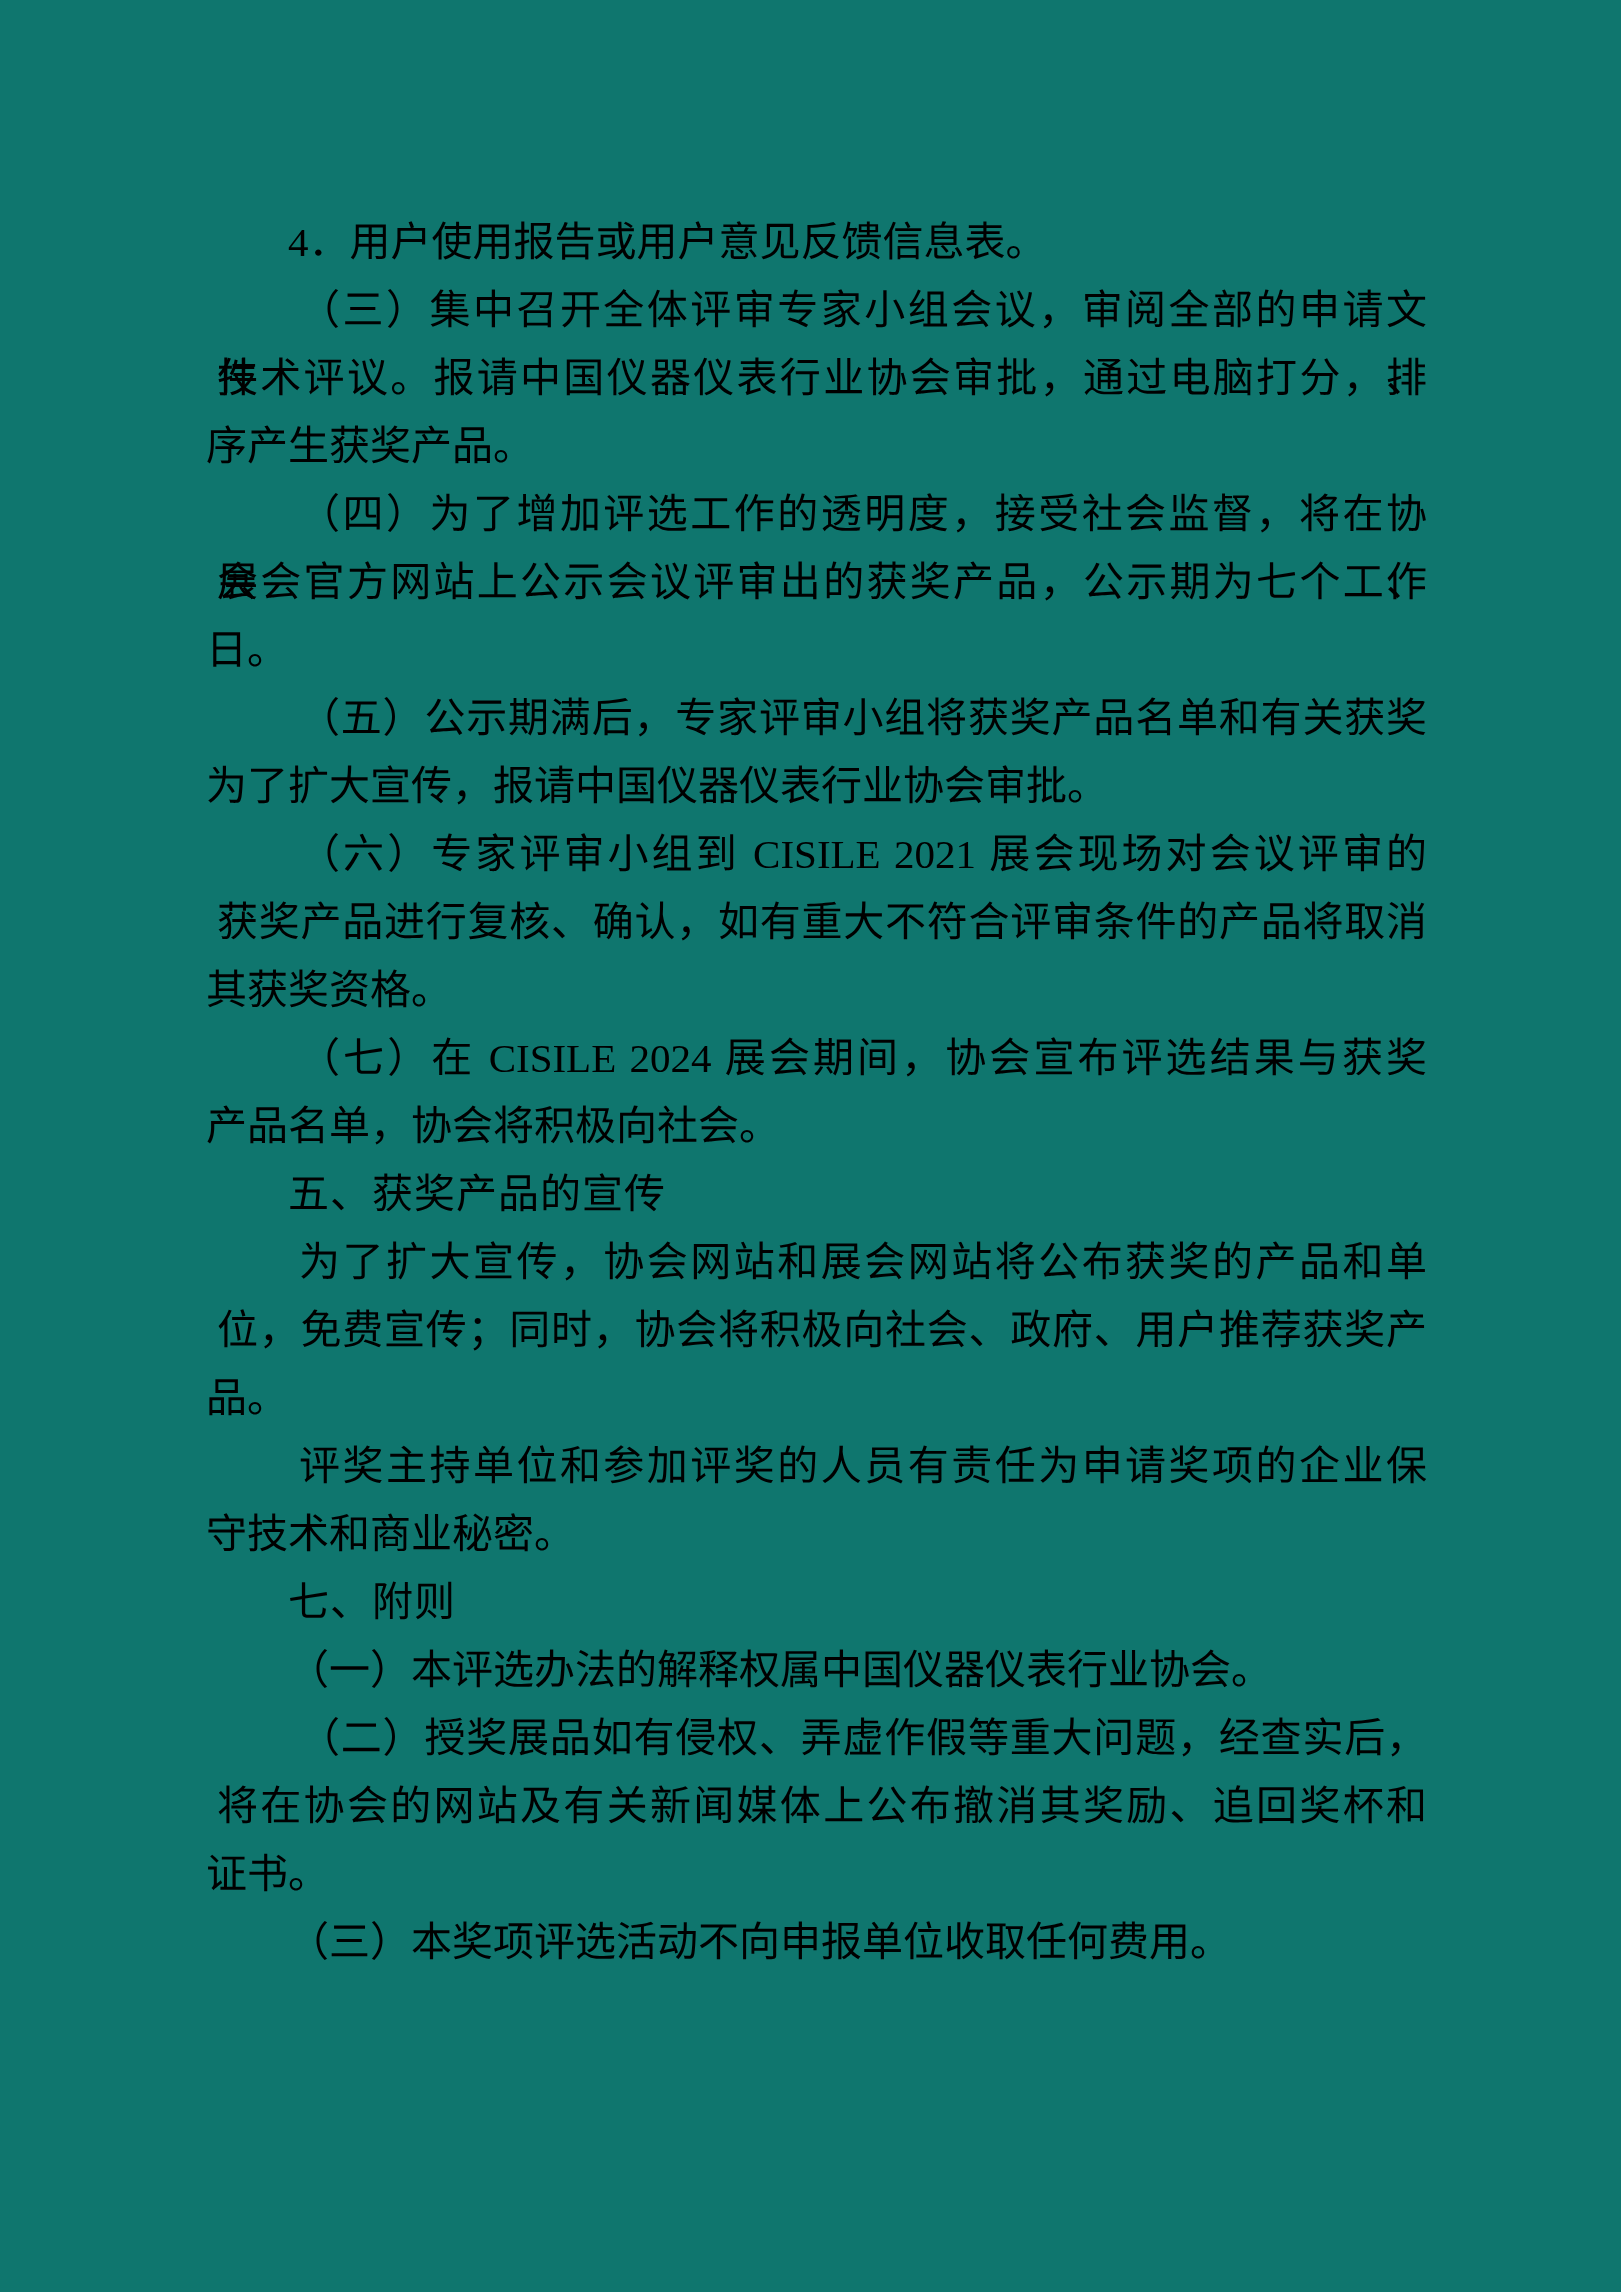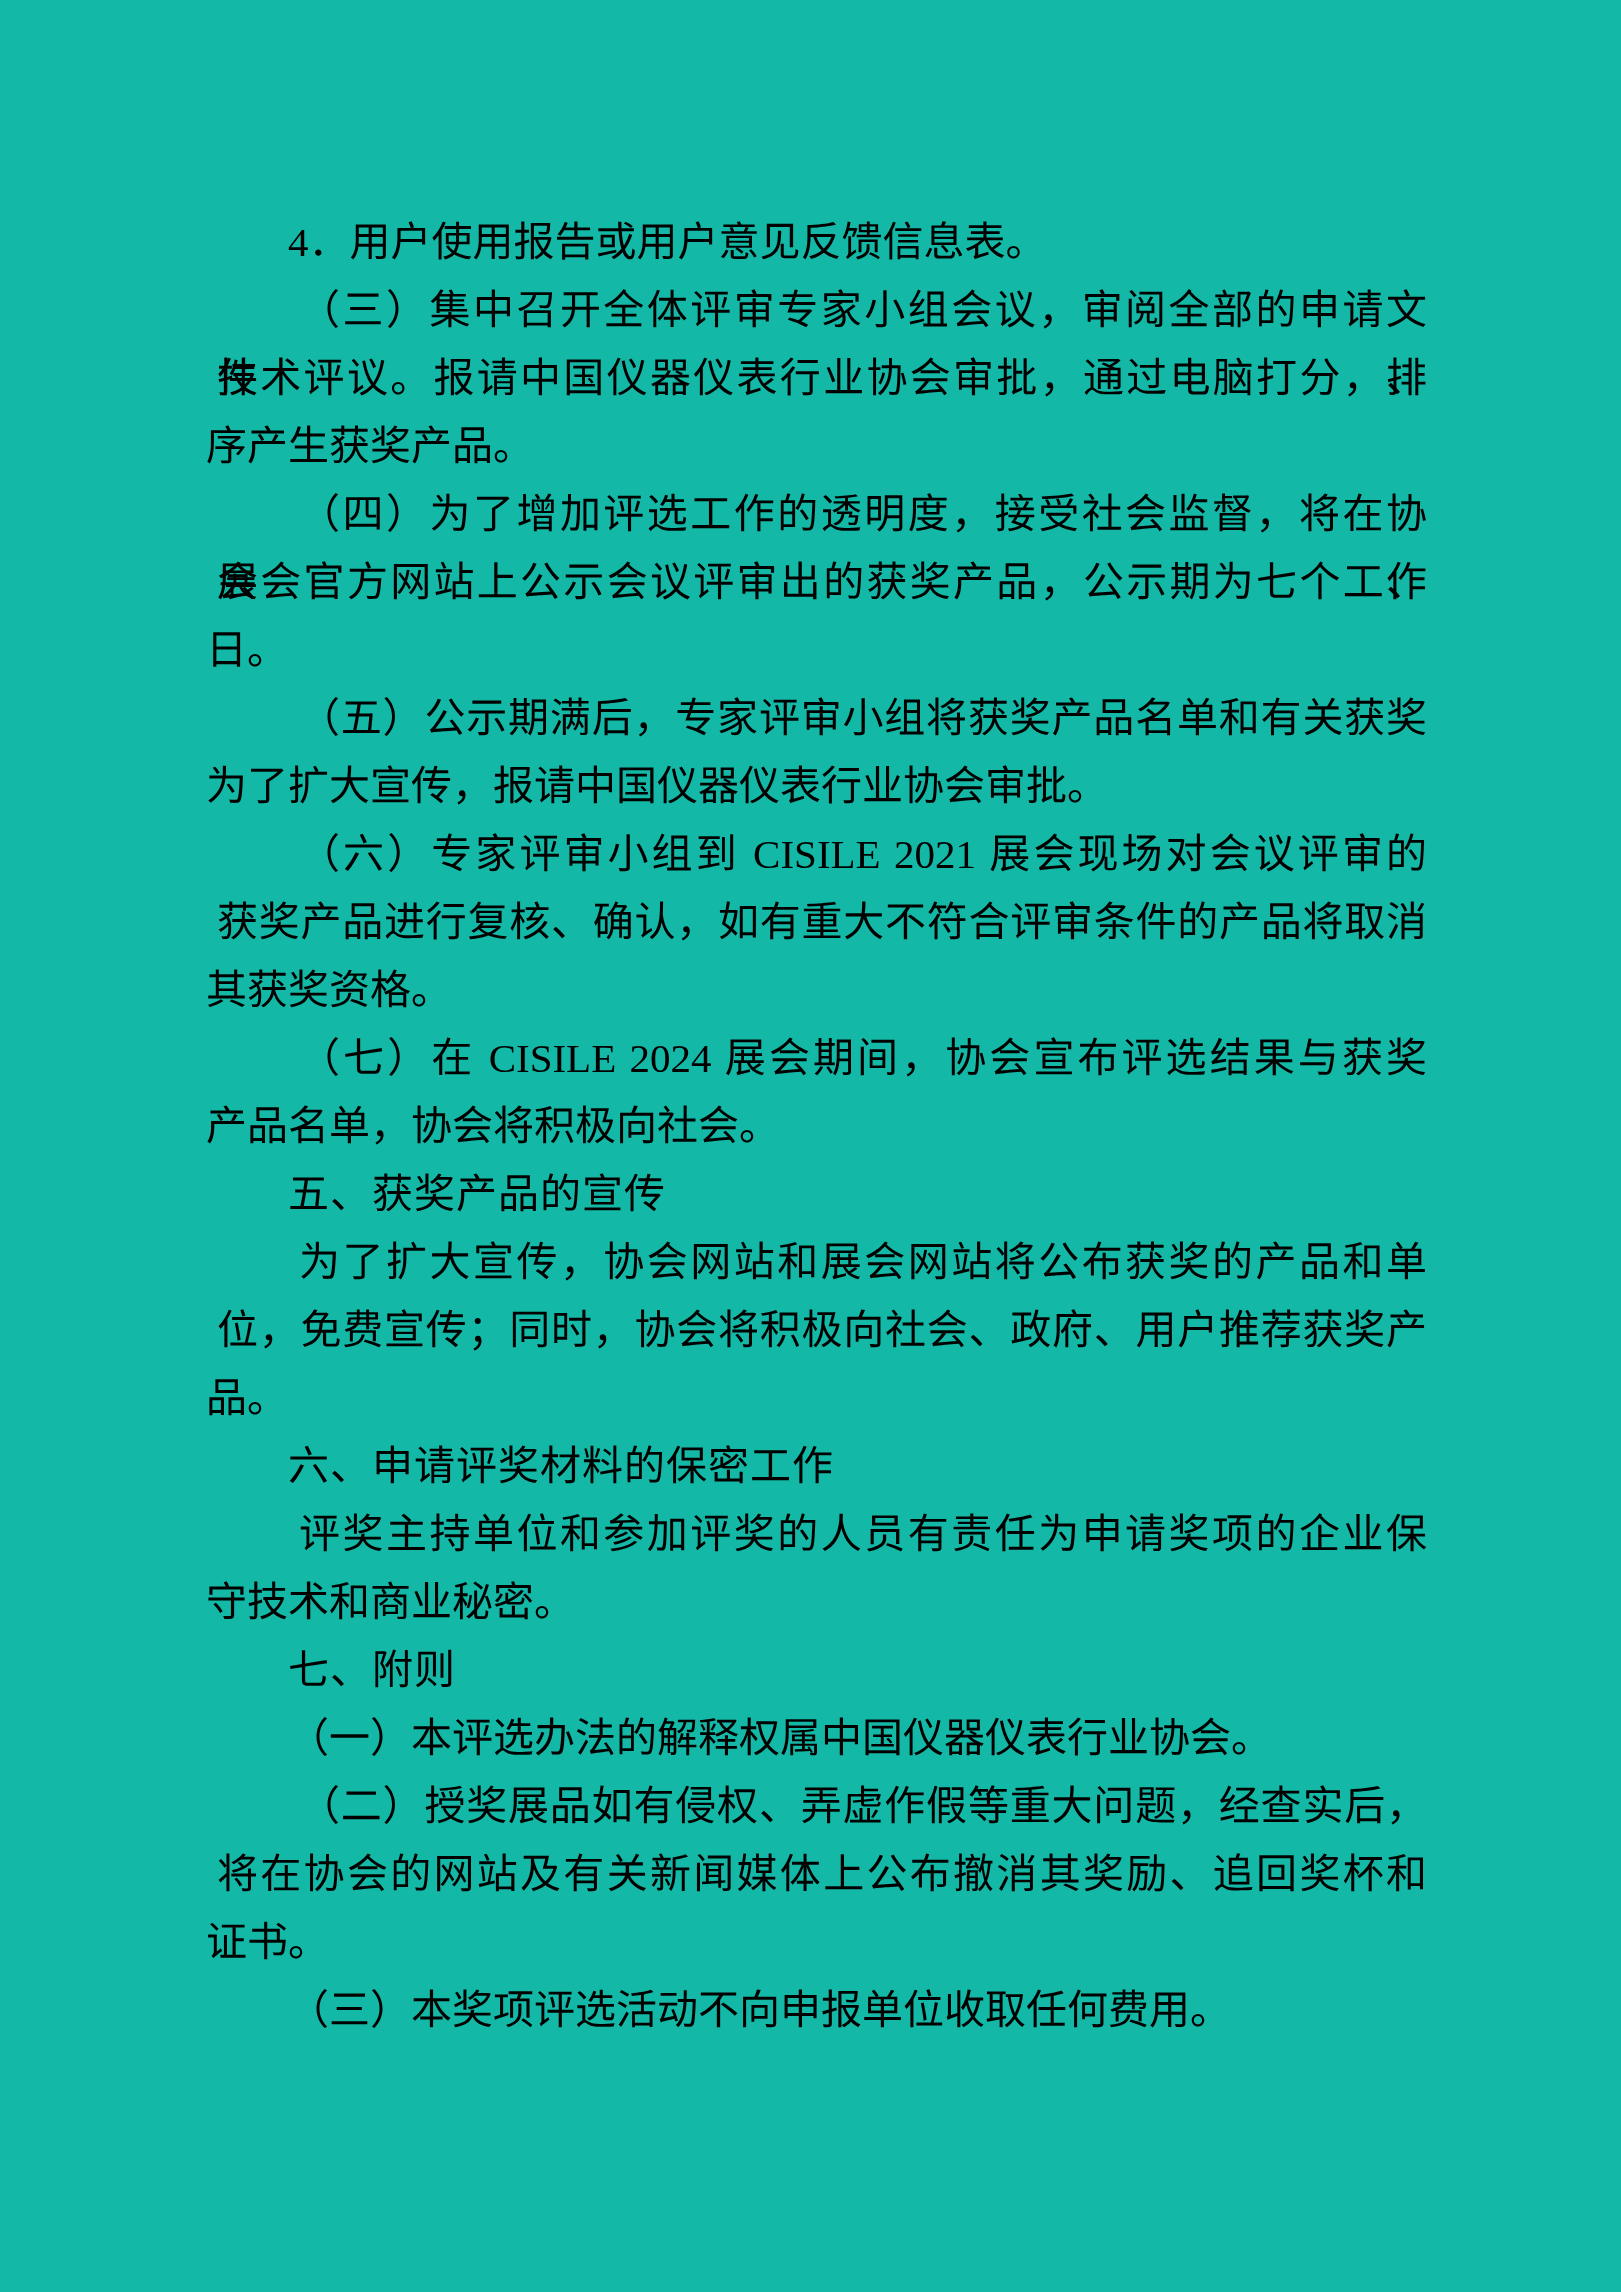--- a/index.html
+++ b/index.html
@@ -5,21 +5,21 @@
   html, body {
     margin: 0;
     padding: 0;
     background: #ffffff;
   }
   .page {
     position: relative;
     width: 1621px;
     height: 2293px;
     margin: 0 auto;
-    background: #14b8a6;
+    background: #0f766e;
     color: #000000;
     box-sizing: border-box;
     padding: 208px 206px 0 206px;
     overflow: hidden;
   }
   .doc-line {
     width: 1210px;
     height: 68px;
     line-height: 68px;
     font-size: 41px;
@@ -61,21 +61,20 @@
   <div class="doc-line">为了扩大宣传，报请中国仪器仪表行业协会审批。</div>
   <div class="doc-line ind j">（六）专家评审小组到 CISILE  2021 展会现场对会议评审的</div>
   <div class="doc-line j">获奖产品进行复核、确认，如有重大不符合评审条件的产品将取消</div>
   <div class="doc-line">其获奖资格。</div>
   <div class="doc-line ind j">（七）在 CISILE  2024 展会期间，协会宣布评选结果与获奖</div>
   <div class="doc-line">产品名单，协会将积极向社会。</div>
   <div class="doc-line ind head">五、获奖产品的宣传</div>
   <div class="doc-line ind j">为了扩大宣传，协会网站和展会网站将公布获奖的产品和单</div>
   <div class="doc-line j">位，免费宣传；同时，协会将积极向社会、政府、用户推荐获奖产</div>
   <div class="doc-line">品。</div>
-  <div class="doc-line ind head">六、申请评奖材料的保密工作</div>
   <div class="doc-line ind j">评奖主持单位和参加评奖的人员有责任为申请奖项的企业保</div>
   <div class="doc-line">守技术和商业秘密。</div>
   <div class="doc-line ind head">七、附则</div>
   <div class="doc-line ind">（一）本评选办法的解释权属中国仪器仪表行业协会。</div>
   <div class="doc-line ind j">（二）授奖展品如有侵权、弄虚作假等重大问题，经查实后，</div>
   <div class="doc-line j">将在协会的网站及有关新闻媒体上公布撤消其奖励、追回奖杯和</div>
   <div class="doc-line">证书。</div>
   <div class="doc-line ind">（三）本奖项评选活动不向申报单位收取任何费用。</div>
 </div>
 

